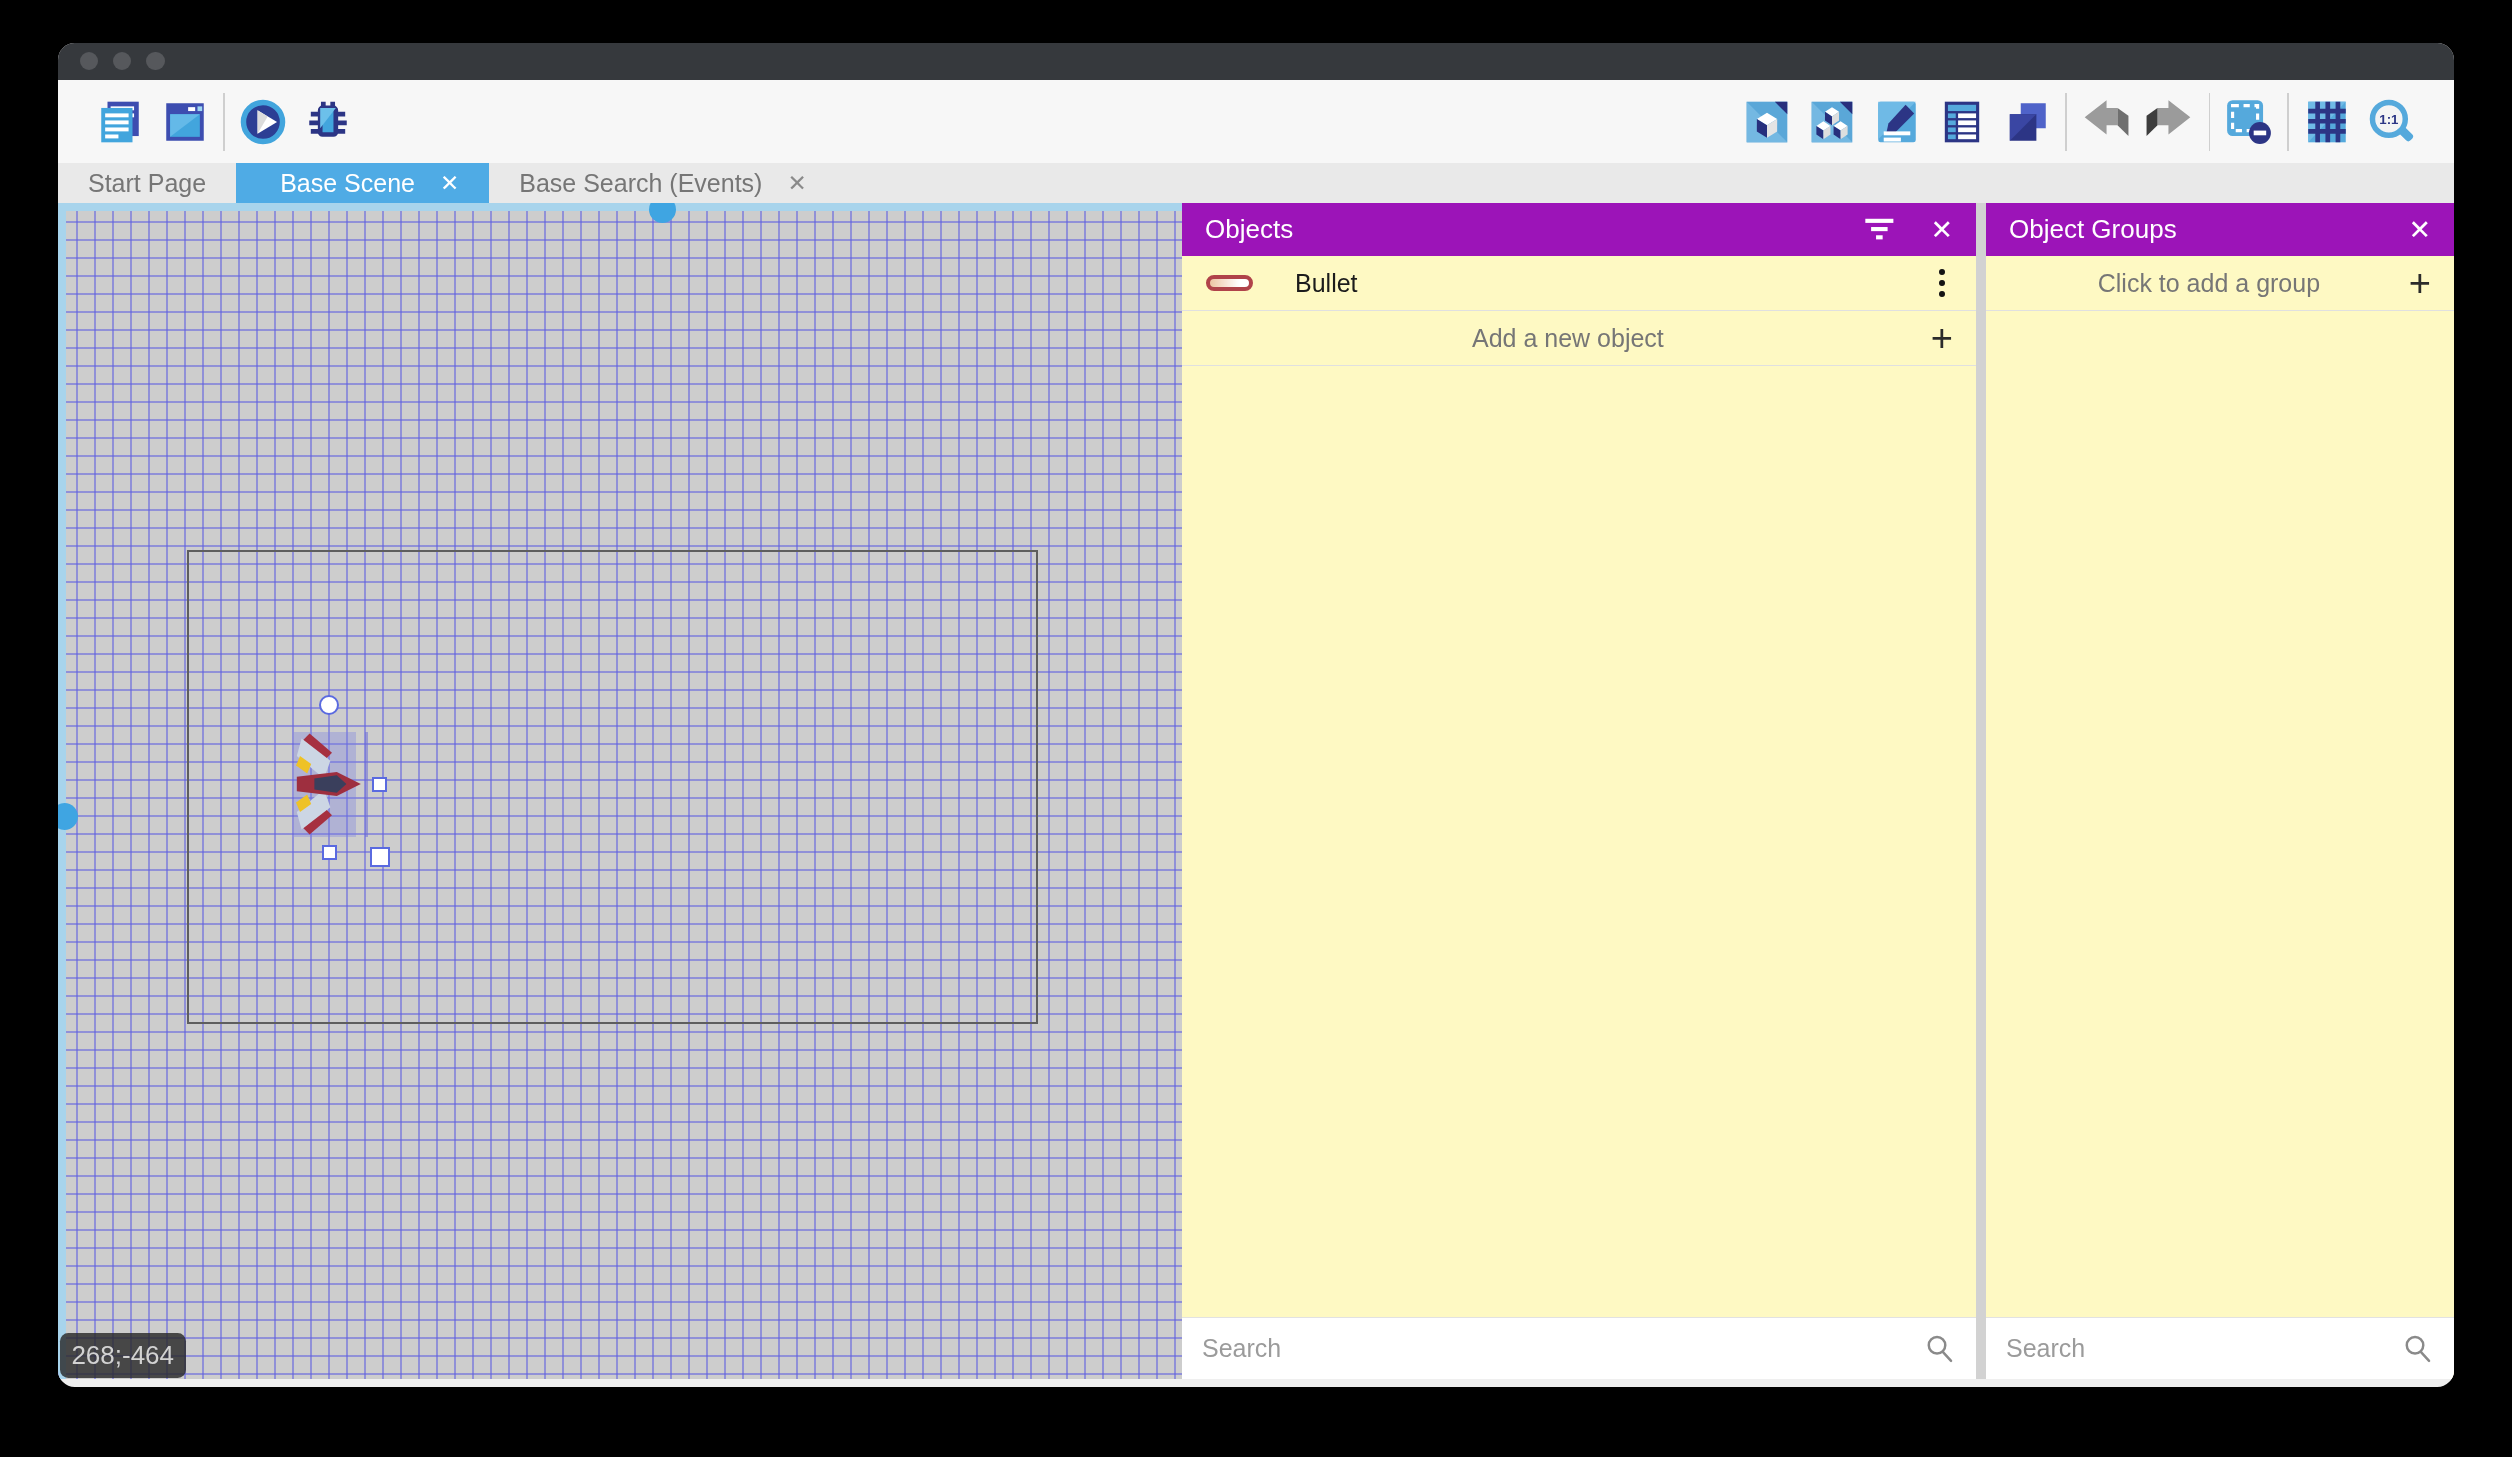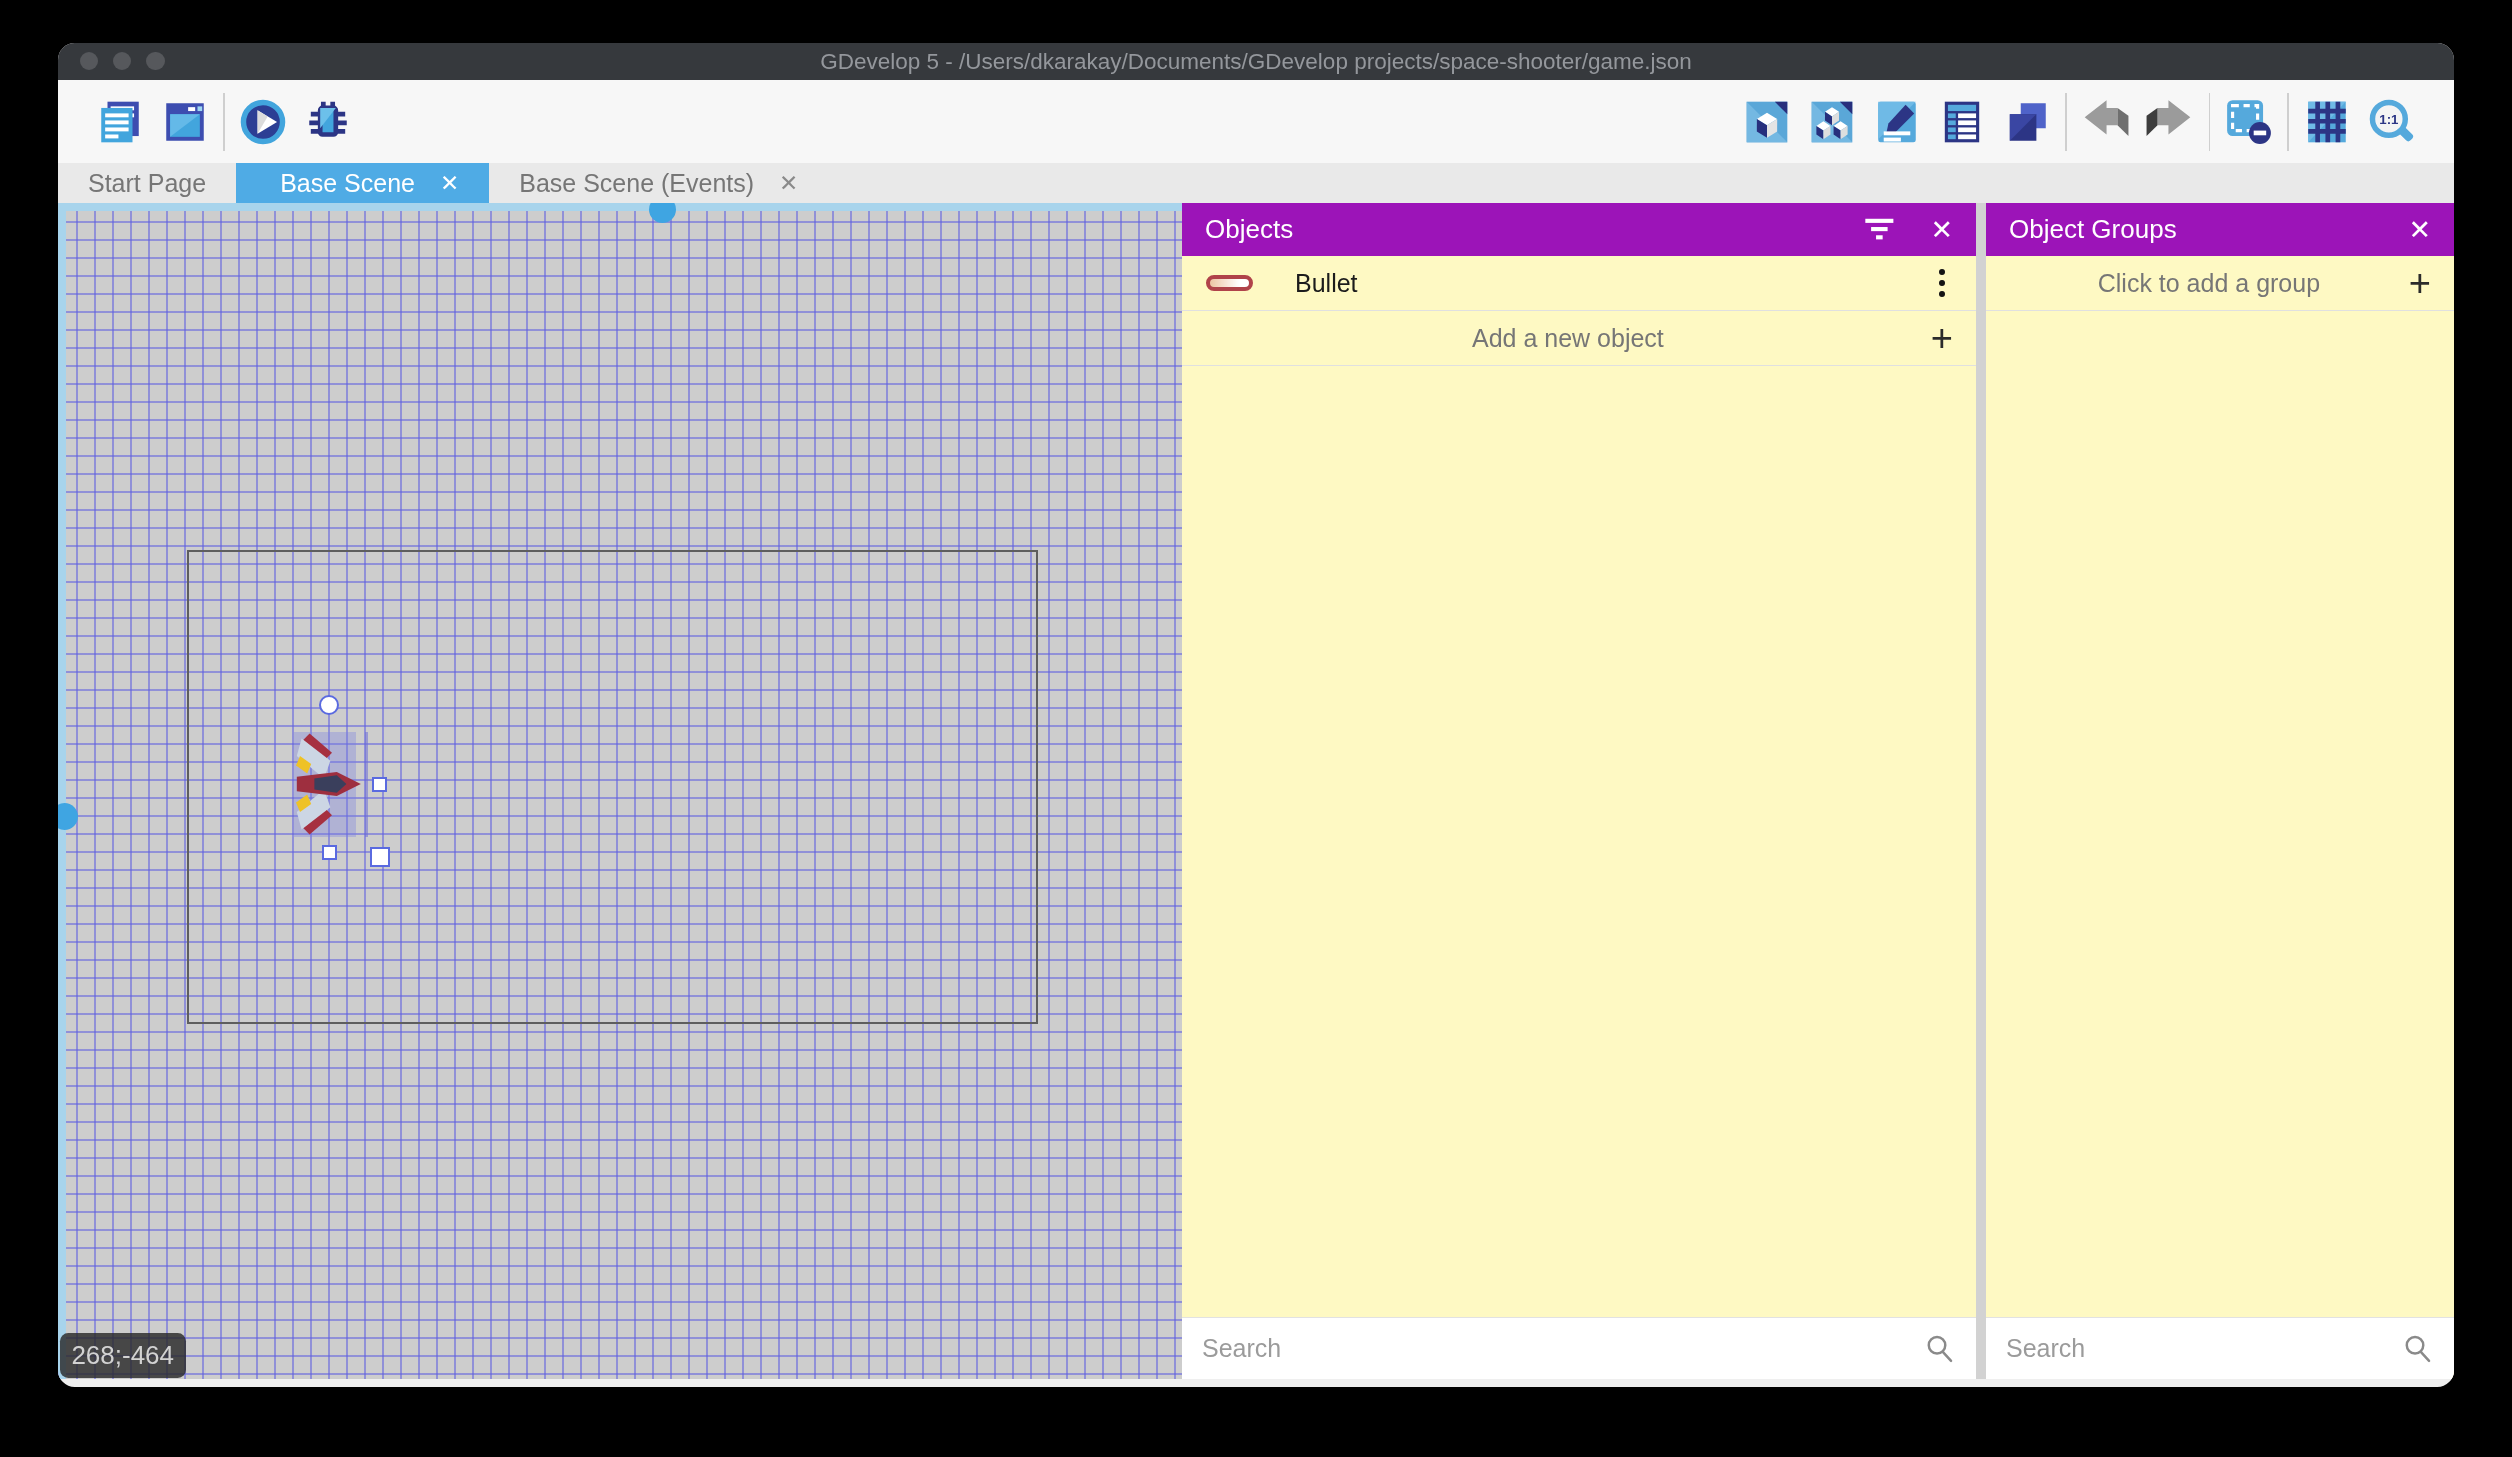--- a/index.html
+++ b/index.html
@@ -90,21 +90,20 @@
 <body>
 
 <div class="window">
 
   <div class="titlebar">
     <div class="traffic">
       <div class="light"></div>
       <div class="light"></div>
       <div class="light"></div>
     </div>
-    <div class="title-text">GDevelop 5 - /Users/dkarakay/Documents/GDevelop projects/space-shooter/game.json</div>
   </div>
 
   <div class="toolbar">
     <div class="tb-group">
       <svg class="tb-icon" viewBox="0 0 64 64">
         <rect x="16" y="6" width="40" height="44" fill="#3d4db0"></rect>
         <rect x="20" y="12" width="30" height="5" fill="#fff"></rect>
           <rect x="20" y="21" width="30" height="5" fill="#fff"></rect>
         <rect x="8" y="14" width="40" height="44" fill="#42a5dd"></rect>
         <rect x="13" y="21" width="30" height="5" fill="#fff"></rect>
@@ -240,21 +239,21 @@
 
   <div class="tabbar">
     <div class="tab">
       <span>Start Page</span>
     </div>
     <div class="tab active">
       <span>Base Scene</span>
       <span class="tab-close">✕</span>
     </div>
     <div class="tab">
-      <span>Base Scene (Events)</span>
+      <span>Base Search (Events)</span>
       <span class="tab-close">✕</span>
     </div>
   </div>
 
   <div class="content">
 
     <div class="canvas">
       <div class="scene-rect"></div>
 
       <div class="sel-overlay"></div>

